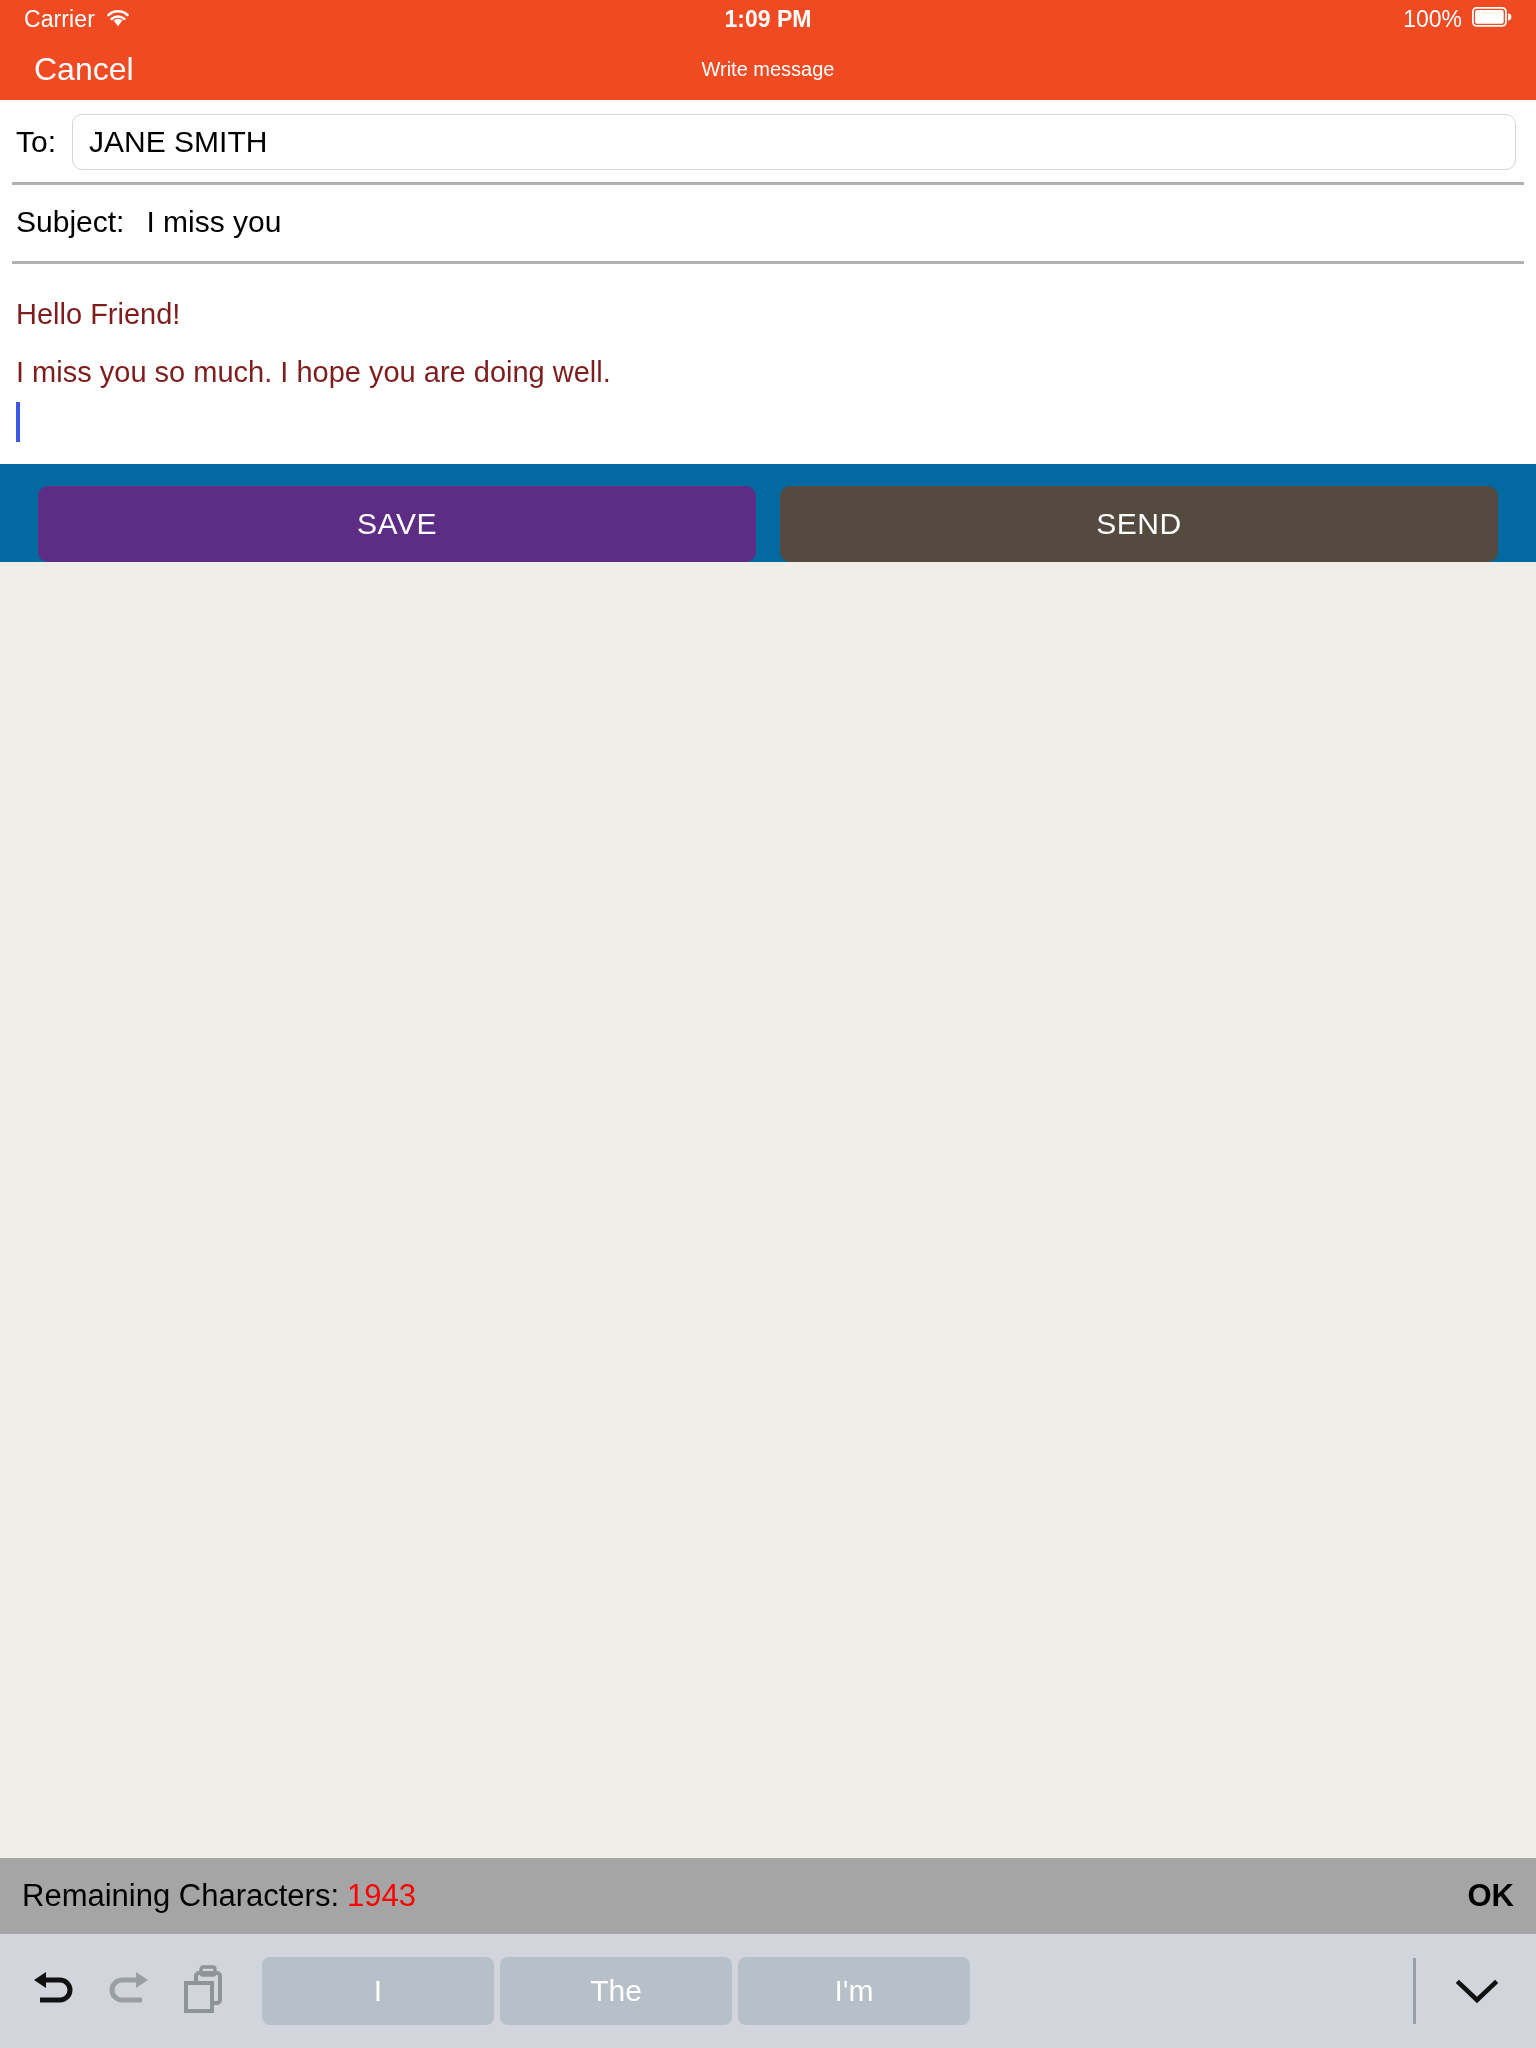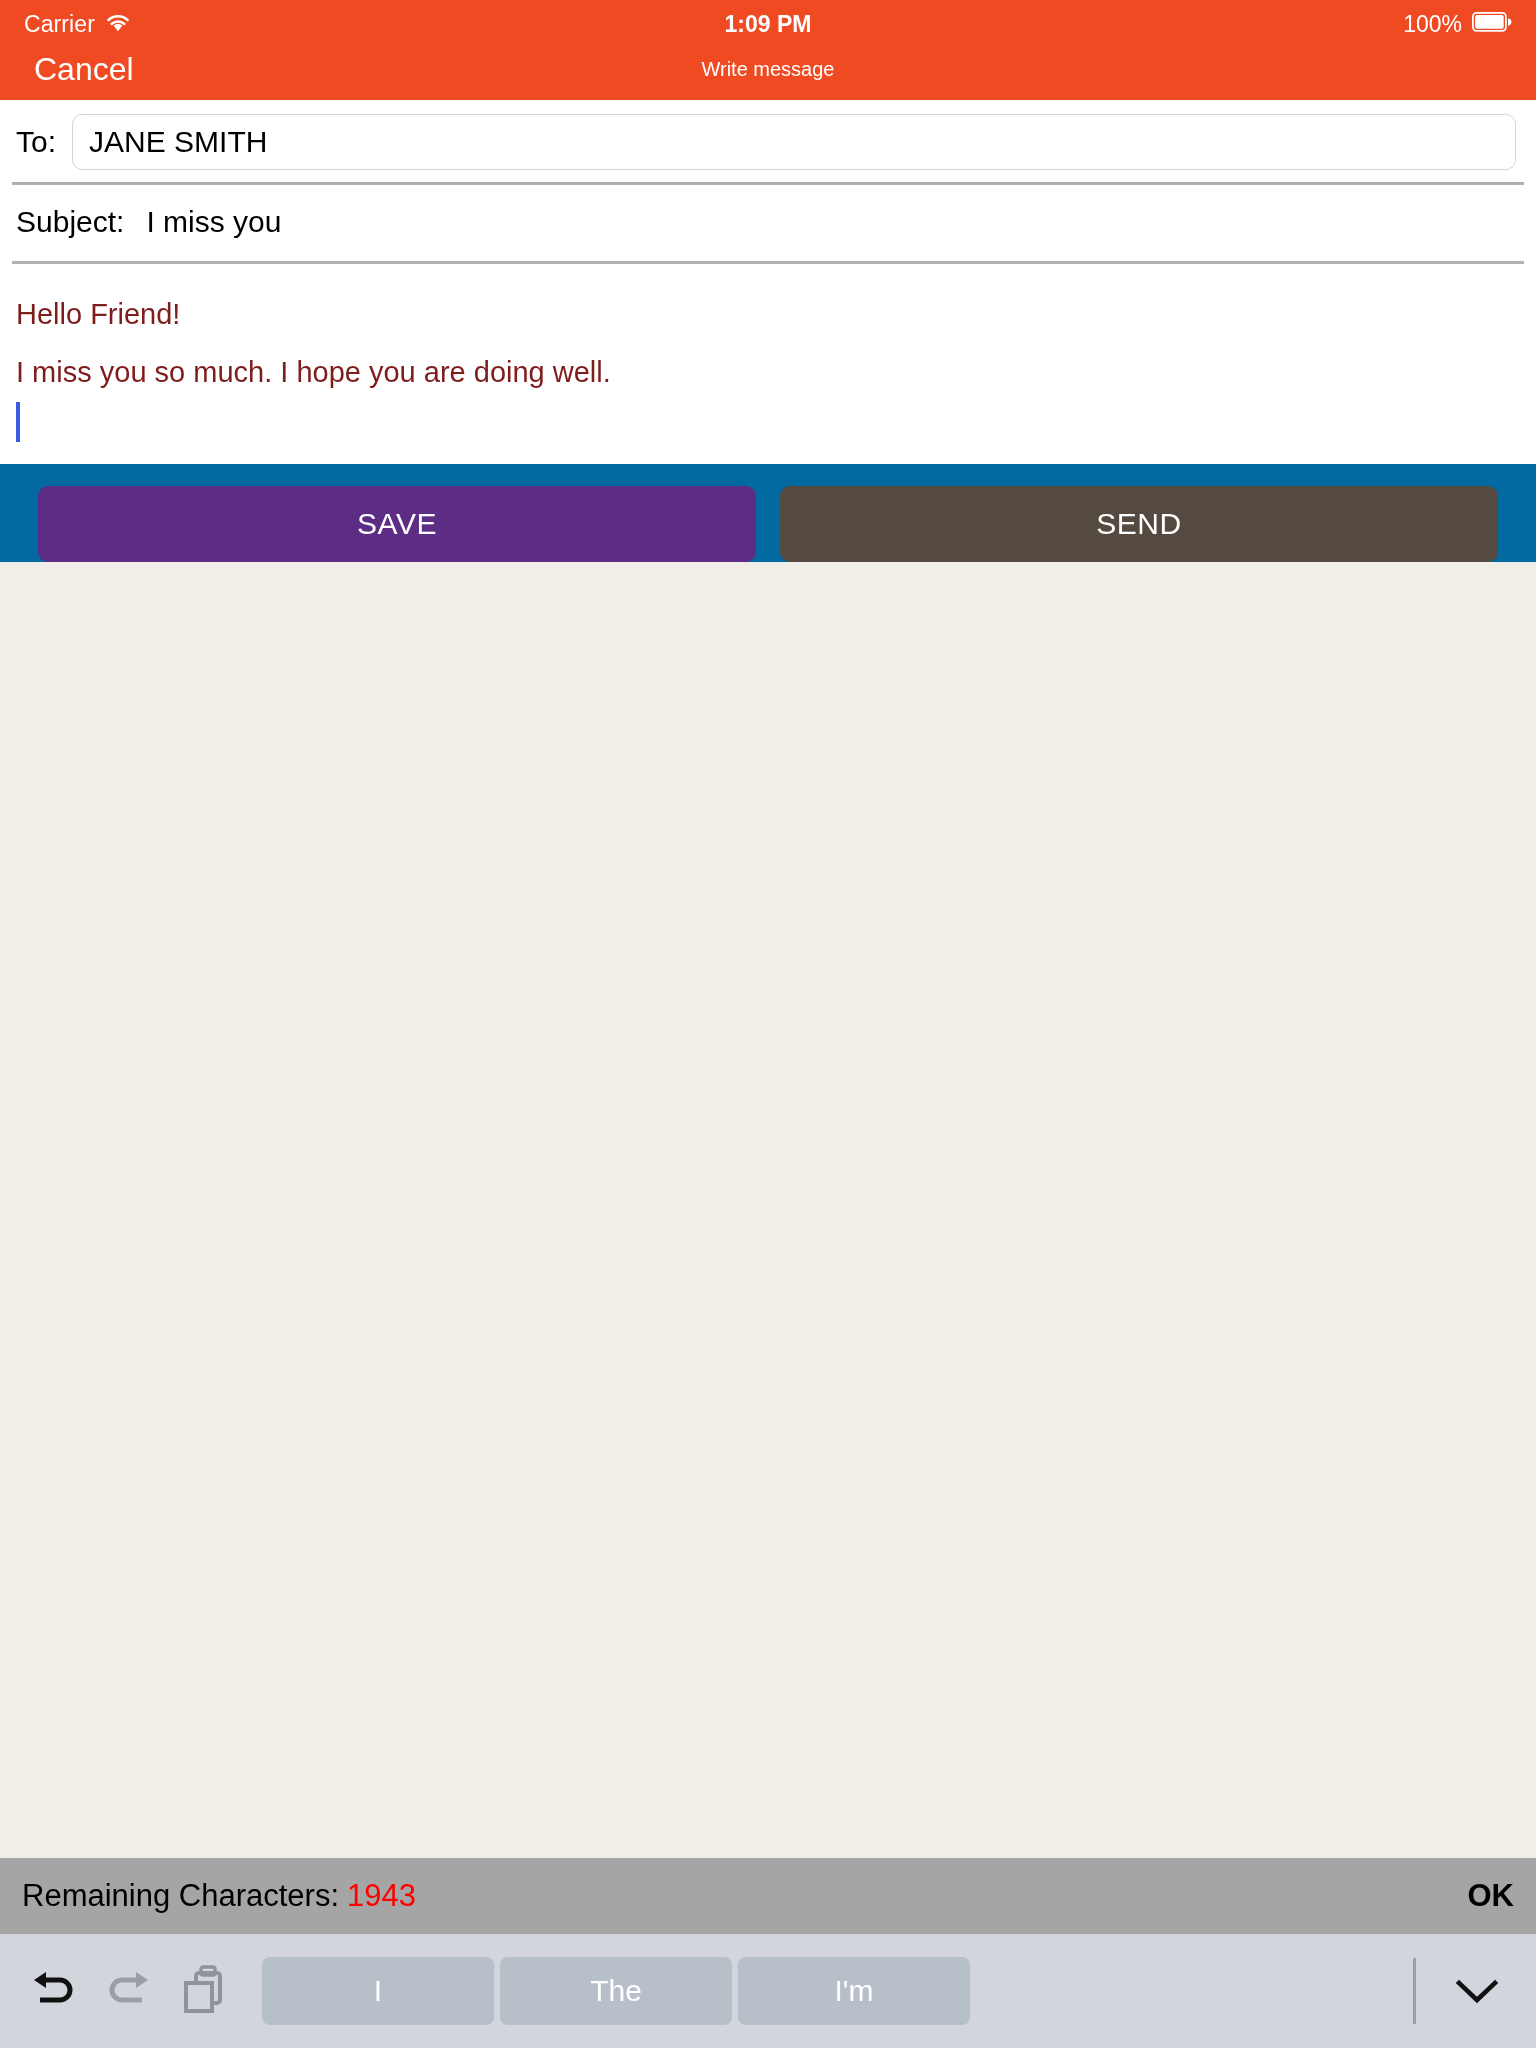--- a/index.html
+++ b/index.html
@@ -23,21 +23,21 @@
     display: flex;
     flex-direction: column;
   }
 
   
   .status-bar {
     height: 38px;
     background: #f04a23;
     color: #ffffff;
     display: flex;
-    align-items: flex-end;
+    align-items: center;
     padding: 0 24px;
     flex: 0 0 auto;
     box-sizing: border-box;
     position: relative;
   }
   .status-left {
     display: flex;
     align-items: center;
     gap: 10px;
     font-size: 23px;

